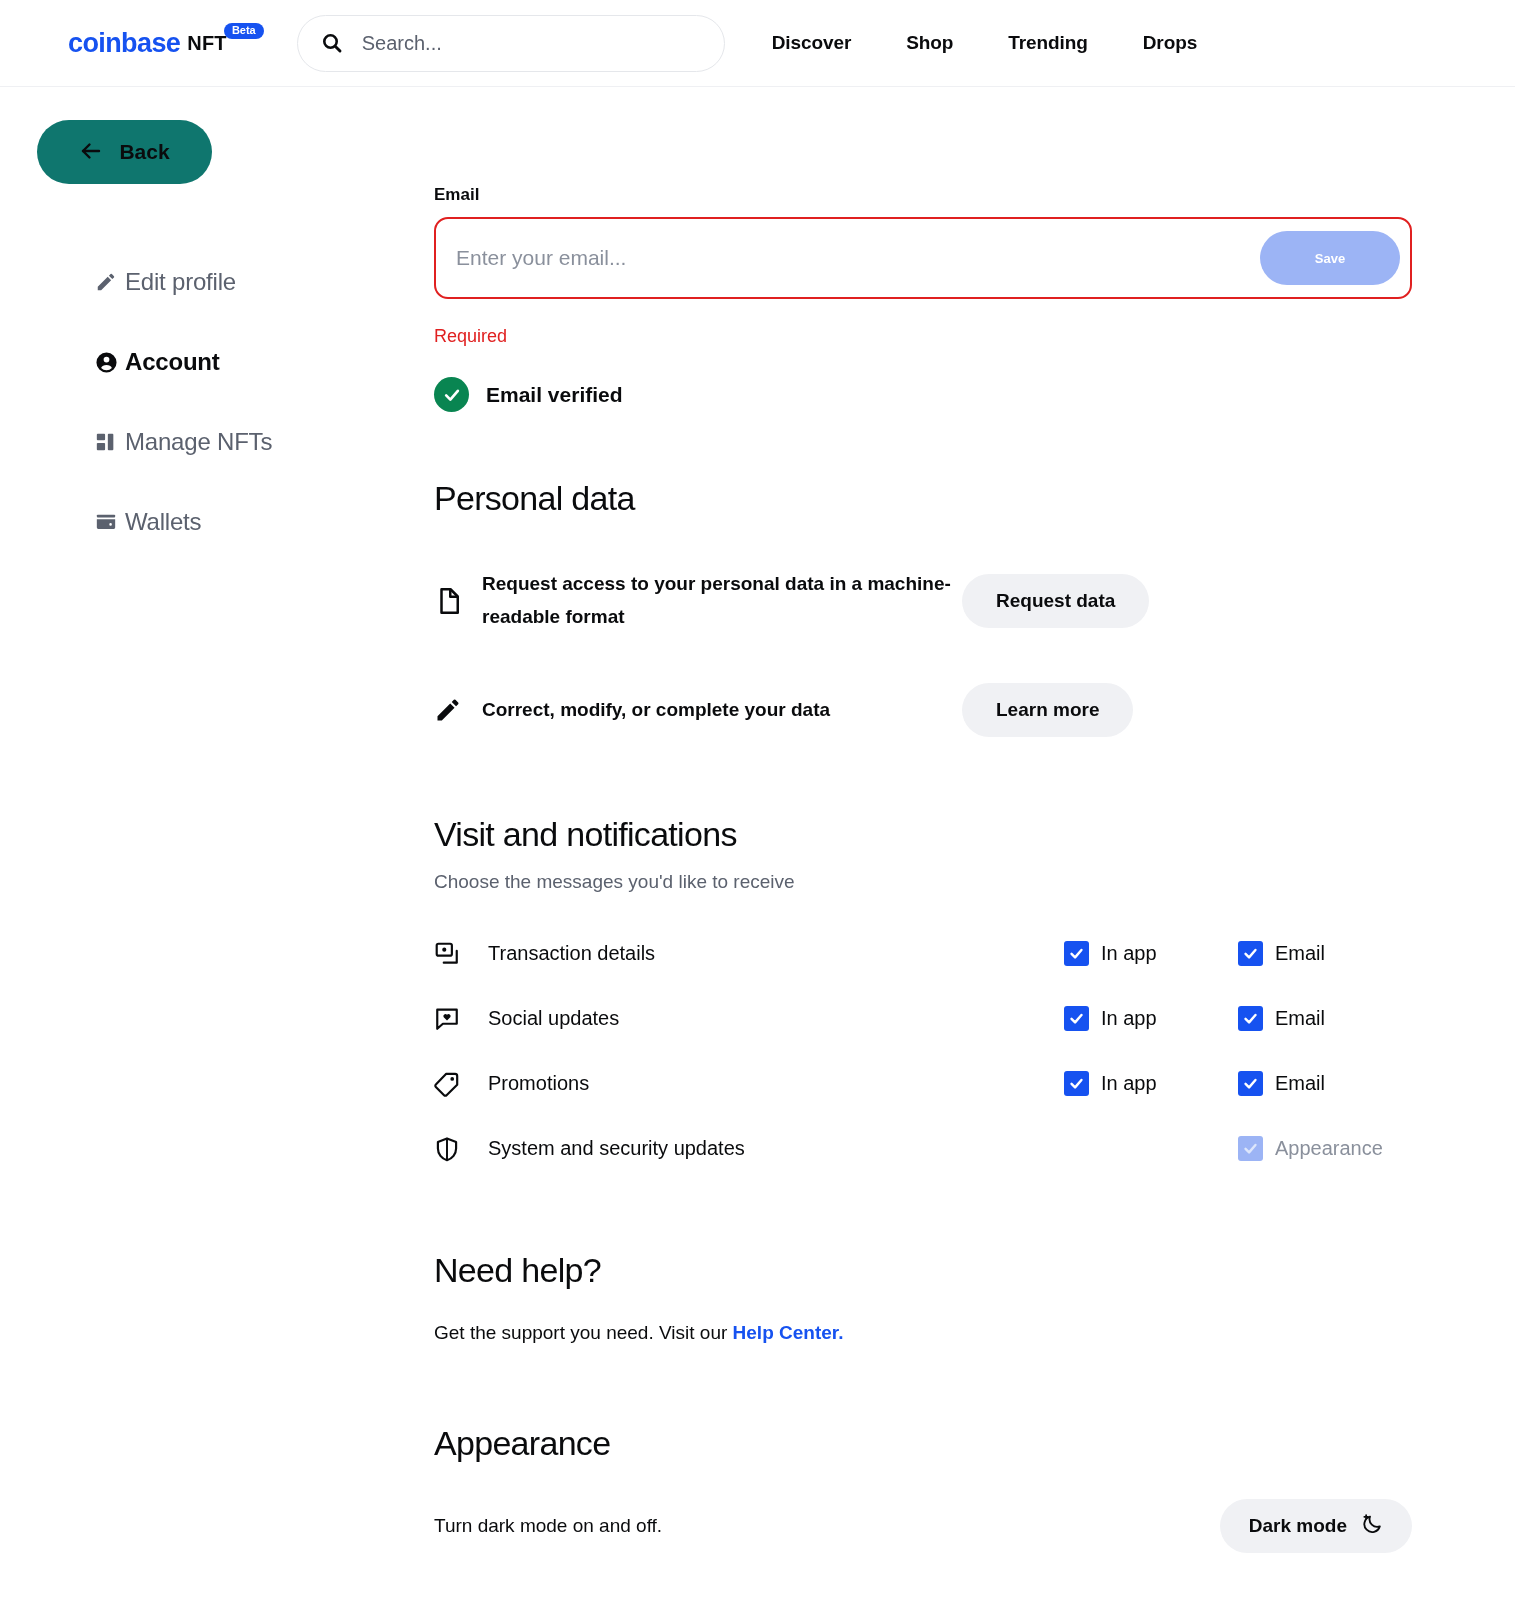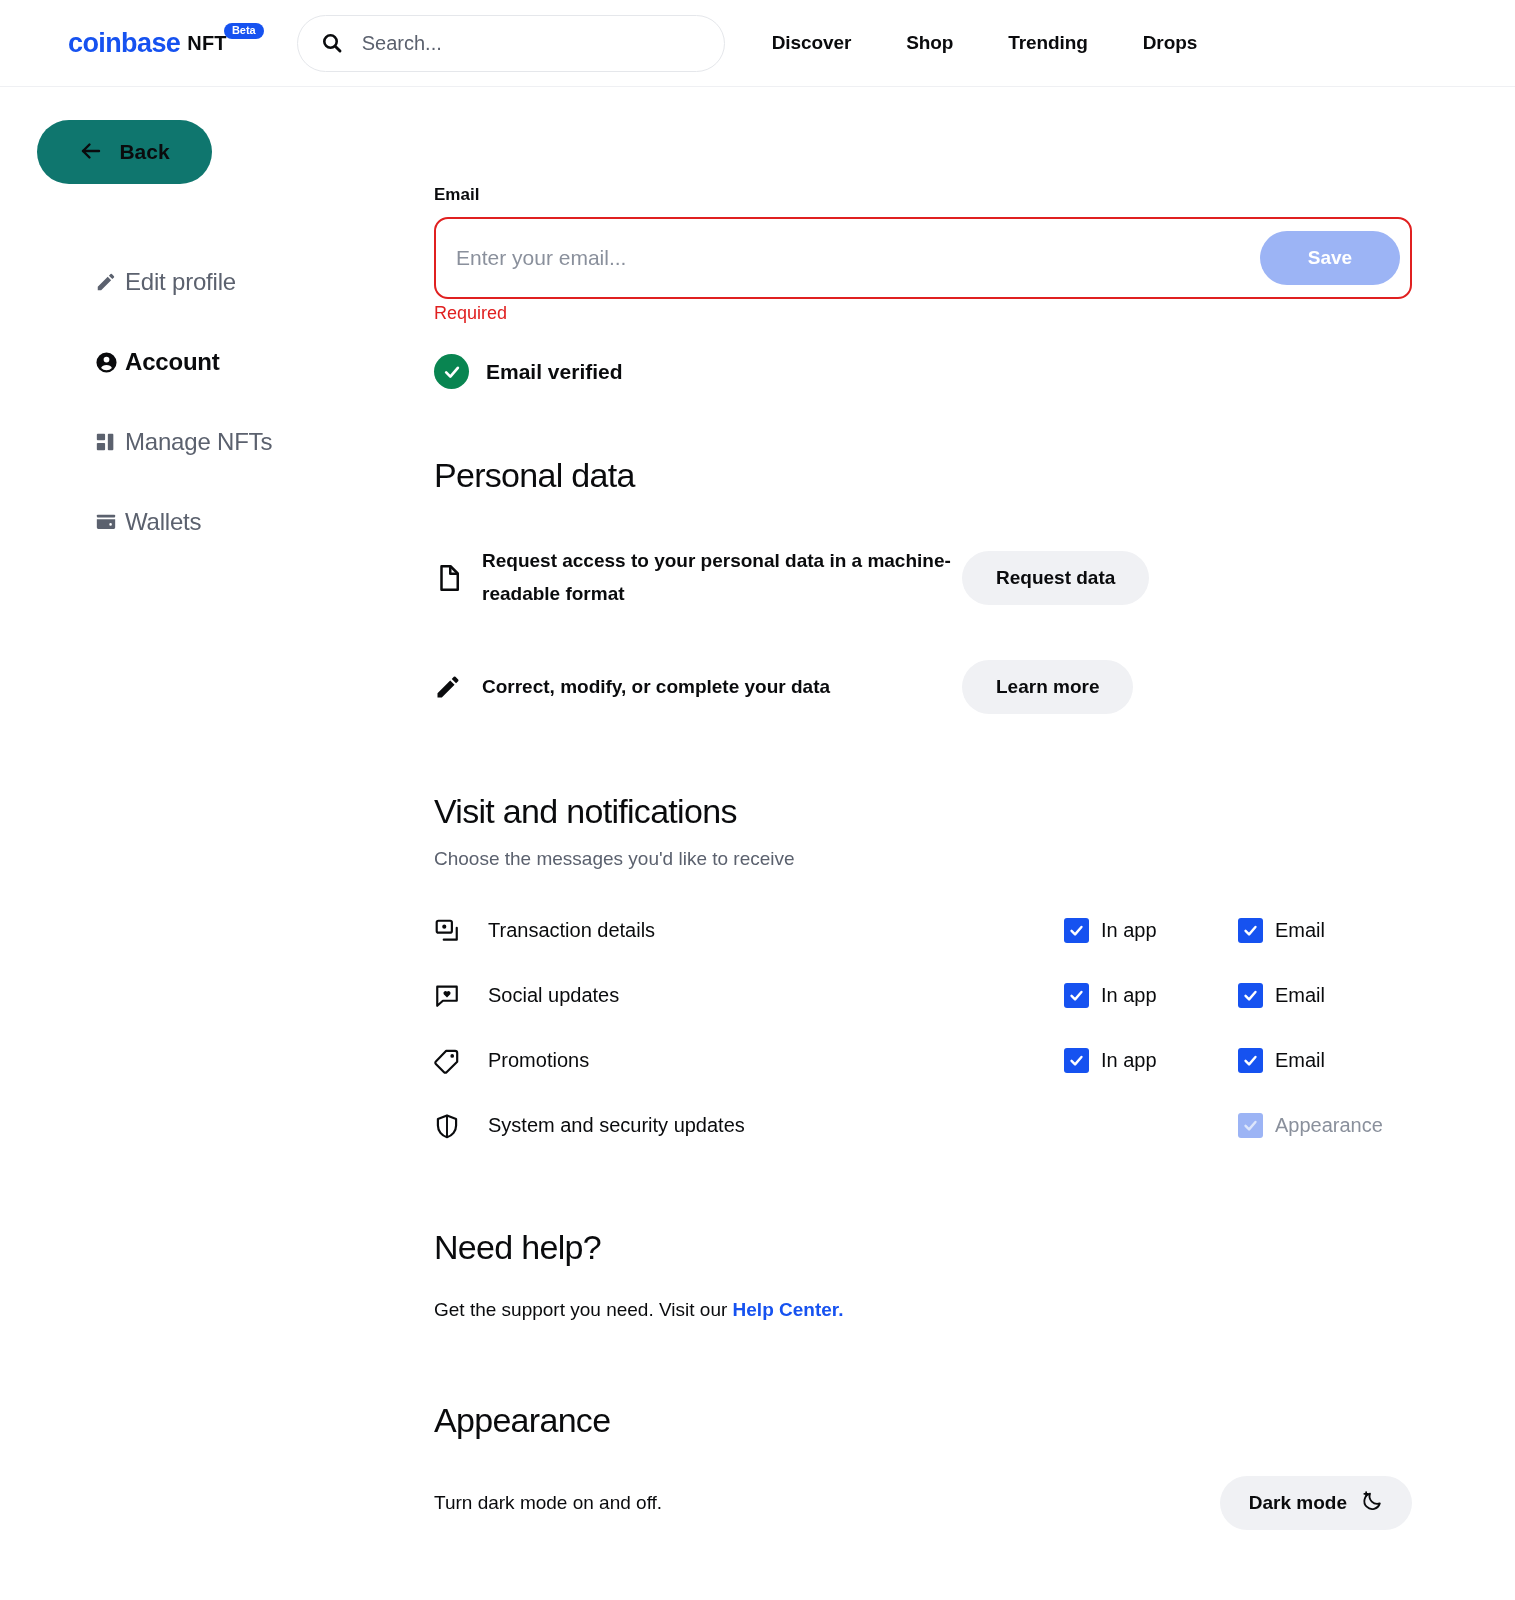--- a/index.html
+++ b/index.html
@@ -159,29 +159,29 @@
     font-family: "Liberation Sans", sans-serif;
   }
   .email-input::placeholder { color: #8a909c; opacity: 1; }
   .save-btn {
     width: 140px;
     height: 54px;
     border: none;
     border-radius: 27px;
     background: #9cb4f5;
     color: #ffffff;
-    font-size: 19px;
+    font-size: 13px;
     font-weight: 700;
     cursor: pointer;
     font-family: "Liberation Sans", sans-serif;
   }
   .required-text {
     color: #e02020;
     font-size: 18px;
-    margin-top: 4px;
+    margin-top: 27px;
   }
   .verified-row {
     display: flex;
     align-items: center;
     gap: 17px;
     margin-top: 30px;
   }
   .verified-badge {
     width: 35px; height: 35px;
     border-radius: 50%;

